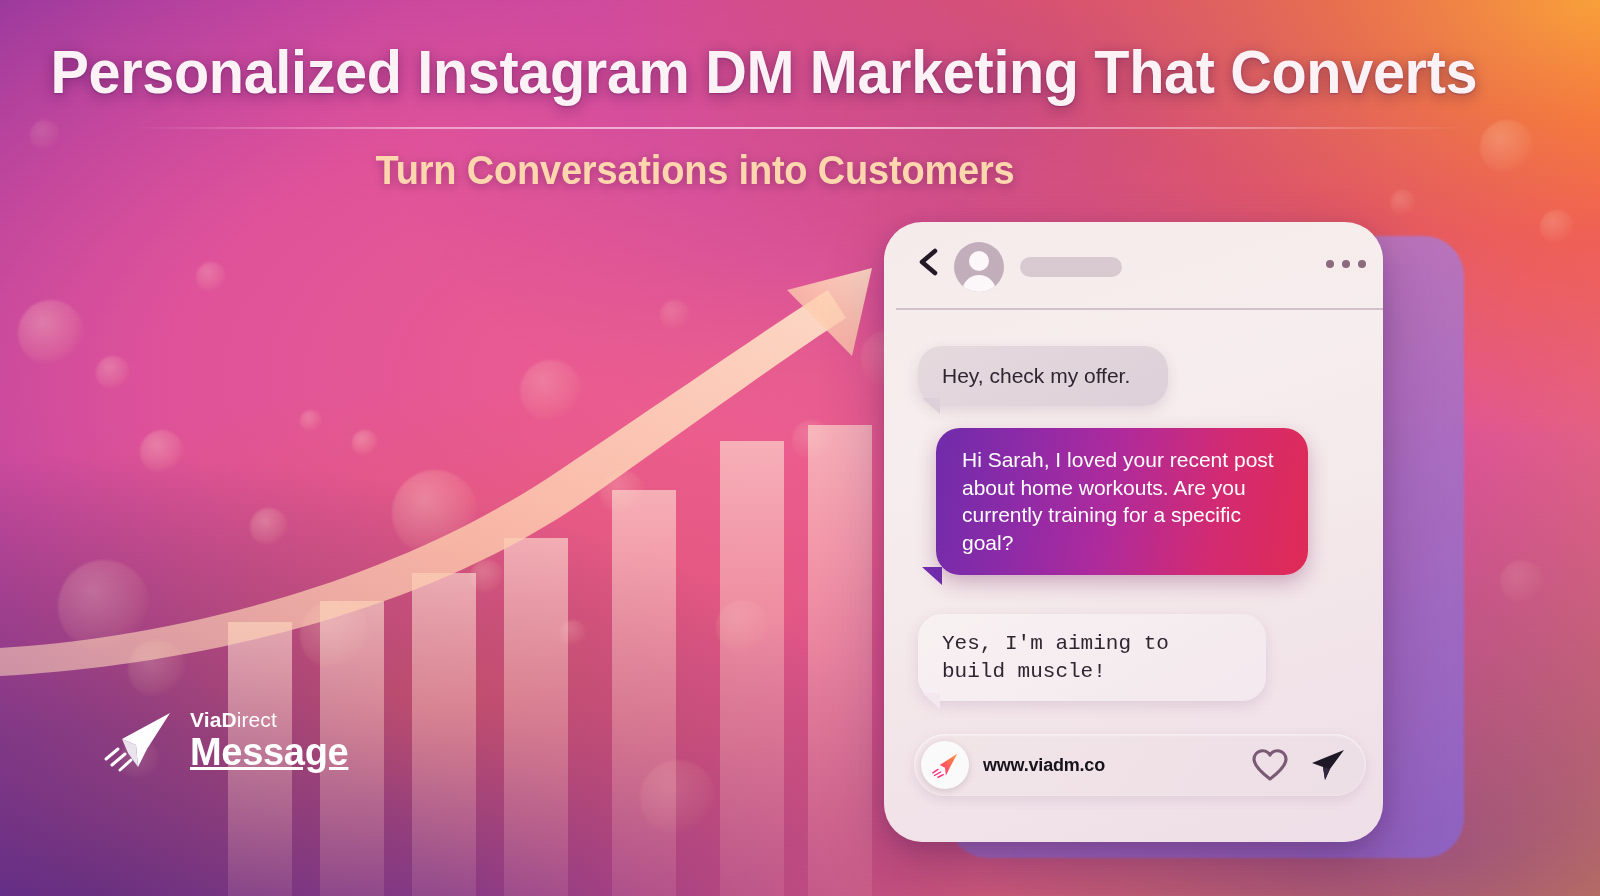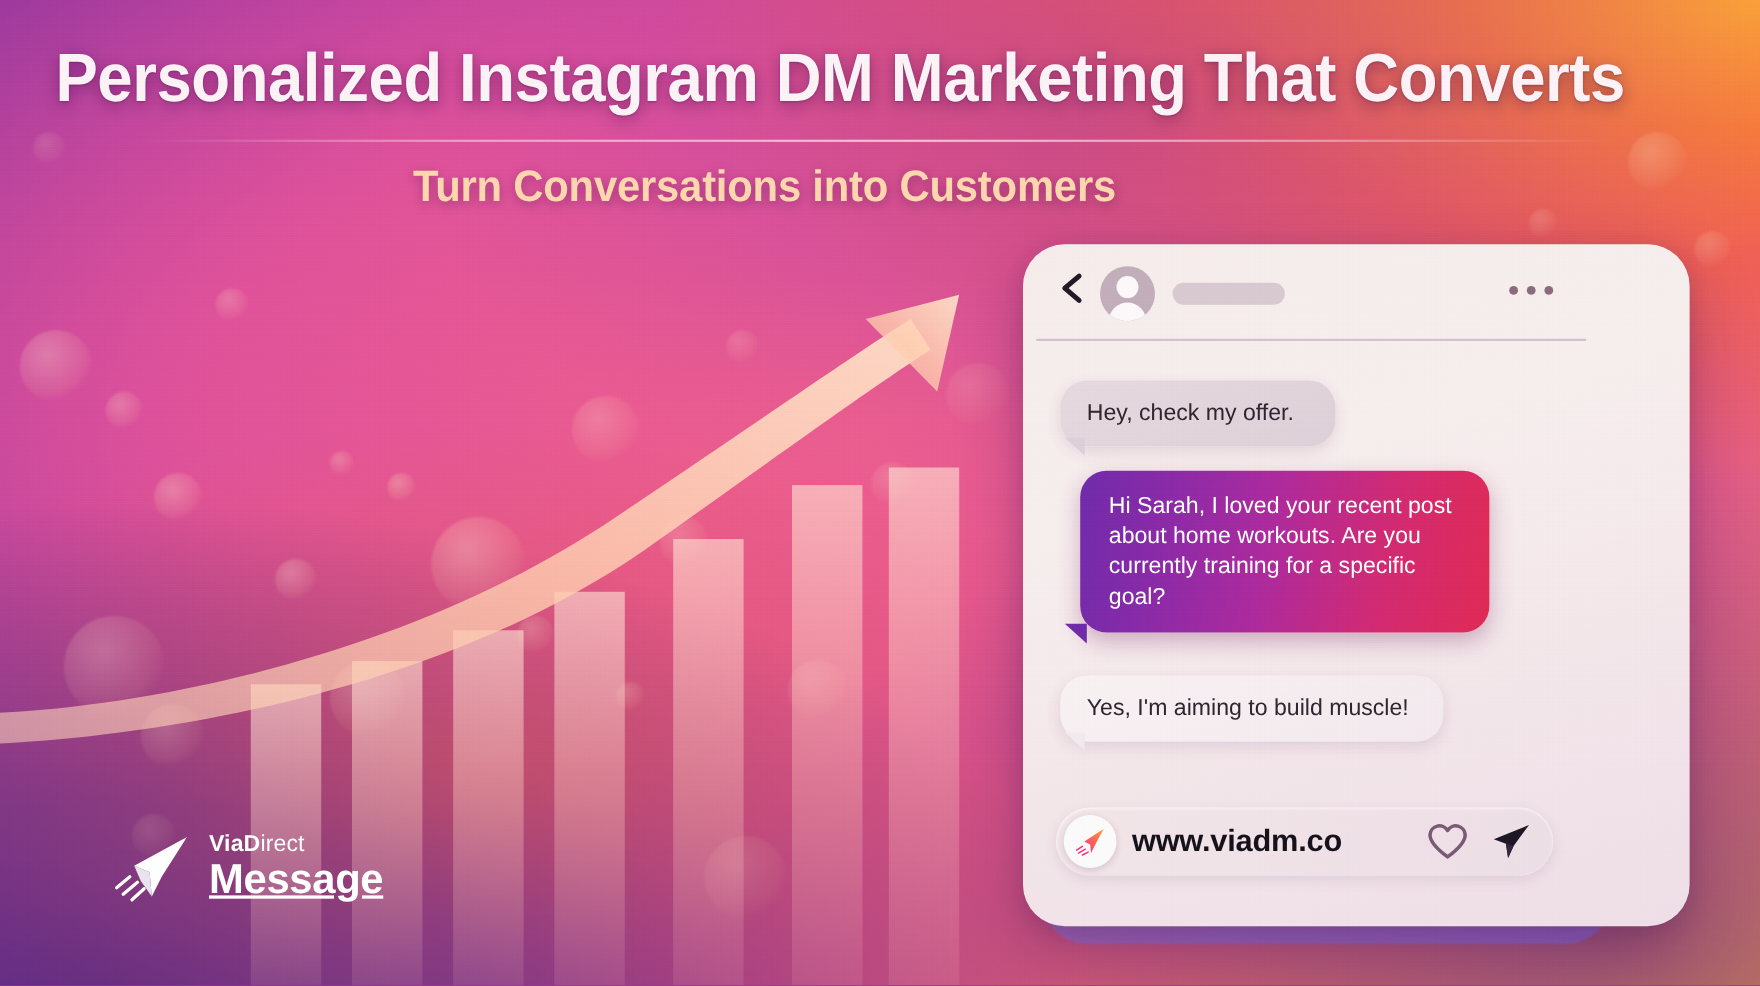--- a/index.html
+++ b/index.html
@@ -61,35 +61,35 @@
     position:absolute;top:148px;left:0;width:1390px;text-align:center;
     font-size:40px;font-weight:bold;letter-spacing:-.2px;
     color:#ffd7ae;
     font-family:"Liberation Sans Narrow","Liberation Sans",sans-serif;
     transform:scaleX(.95);transform-origin:50% 50%;
     text-shadow:0 2px 10px rgba(80,20,80,.4);
     white-space:nowrap;
   }
 
   
-  .logo{position:absolute;left:98px;top:700px;width:300px;height:82px;display:flex;align-items:center;gap:14px;margin-top:48px;}
+  .logo{position:absolute;left:98px;top:700px;width:300px;height:82px;display:flex;align-items:center;gap:14px;}
   .logo-plane{width:78px;height:64px;flex:0 0 auto;}
   .logo-words{display:flex;flex-direction:column;line-height:1;padding-bottom:2px;}
   .logo-top{font-size:21px;color:#ffffff;letter-spacing:.1px;font-weight:normal;}
   .logo-top b{font-weight:bold;}
   .logo-bottom{font-size:38px;font-weight:bold;color:#ffffff;letter-spacing:-.3px;margin-top:3px;text-decoration:underline;}
 
   
   .card-shadow{
     position:absolute;left:948px;top:236px;width:516px;height:622px;border-radius:40px;
     background:linear-gradient(150deg,#c77ec0,#8d63c9);
     filter:blur(1px);opacity:.92;
   }
   .card{
-    position:absolute;left:930px;top:222px;width:606px;height:620px;border-radius:38px;
+    position:absolute;left:884px;top:222px;width:499px;height:620px;border-radius:38px;
     background:linear-gradient(162deg,#f6ecec 0%,#f7eeee 34%,#f3e6ea 68%,#efdfe8 100%);
     box-shadow:0 26px 60px rgba(70,20,80,.33), 0 6px 18px rgba(80,30,90,.2);
     overflow:hidden;
   }
   .card-inner{position:absolute;inset:0;}
 
   .chat-header{position:absolute;left:0;top:0;width:512px;height:78px;}
   .back-chev{position:absolute;left:32px;top:26px;width:24px;height:28px;}
   .avatar{position:absolute;left:70px;top:20px;width:50px;height:50px;border-radius:50%;
     background:#c3aebb;overflow:hidden;}
@@ -113,33 +113,33 @@
   }
   .b-out{
     background:linear-gradient(100deg,#6f2bab 0%,#8c2aa8 22%,#ae2a9d 46%,#d32a72 74%,#e02a54 100%);
     color:#ffffff;border-radius:24px;padding:18px 26px;
     box-shadow:0 8px 20px rgba(120,30,90,.3);
   }
   .tail-l{position:absolute;width:0;height:0;border-style:solid;}
 
   .bubble1{left:34px;top:124px;width:250px;}
   .bubble2{left:34px;top:206px;width:372px;padding-left:18px;}
-  .bubble3{left:34px;top:392px;width:348px;}
+  .bubble3{left:34px;top:392px;width:348px;font-family:Liberation Mono, monospace;}
 
   .input-bar{
     position:absolute;left:30px;top:512px;width:452px;height:62px;border-radius:32px;
     background:linear-gradient(120deg,#f3e6e9,#eddfe6);
     box-shadow:inset 0 1px 3px rgba(255,255,255,.8), 0 4px 12px rgba(110,60,110,.12);
     display:flex;align-items:center;
   }
   .badge{
     width:48px;height:48px;border-radius:50%;background:#fbfbfb;margin-left:7px;flex:0 0 auto;
     box-shadow:0 2px 7px rgba(80,40,80,.18);display:flex;align-items:center;justify-content:center;
   }
-  .url{margin-left:14px;font-size:28px;font-weight:bold;color:#16121c;letter-spacing:-.2px;}
+  .url{margin-left:14px;font-size:18px;font-weight:bold;color:#16121c;letter-spacing:-.2px;}
   .ico-heart{margin-left:auto;width:36px;height:36px;flex:0 0 auto;}
   .ico-send{margin-left:20px;margin-right:20px;width:38px;height:34px;flex:0 0 auto;}
 </style>
 </head>
 <body>
 
 <div class="stage">
 
   <div class="bg-base"></div>
   <div class="bg-tint"></div>

